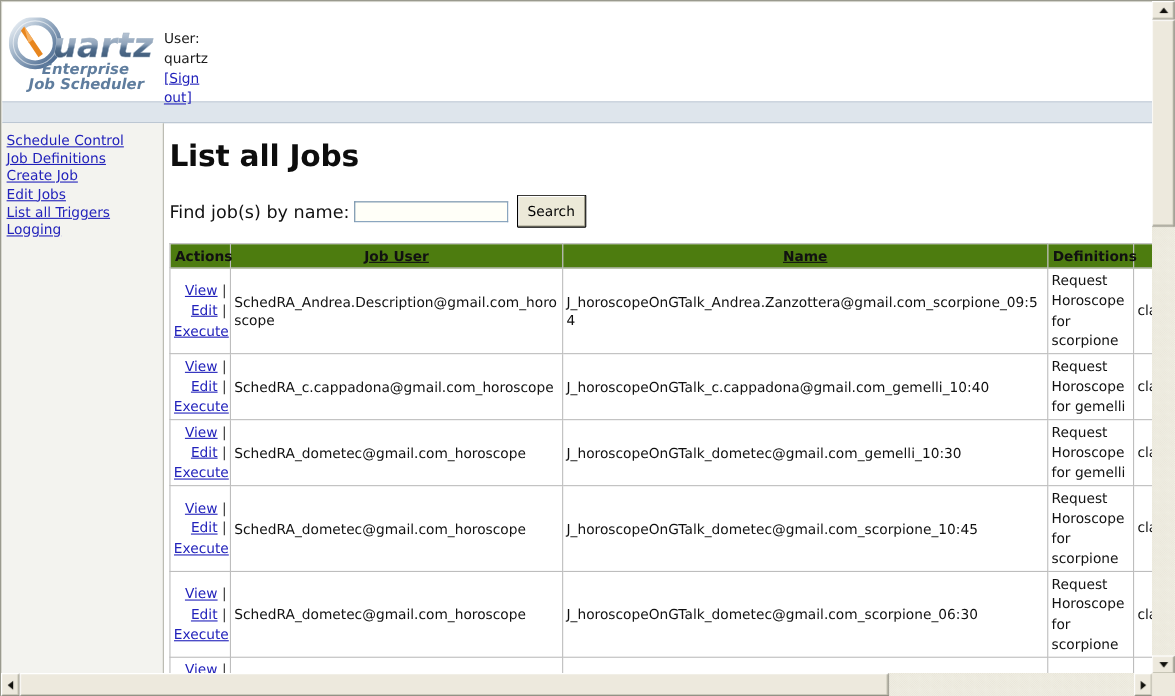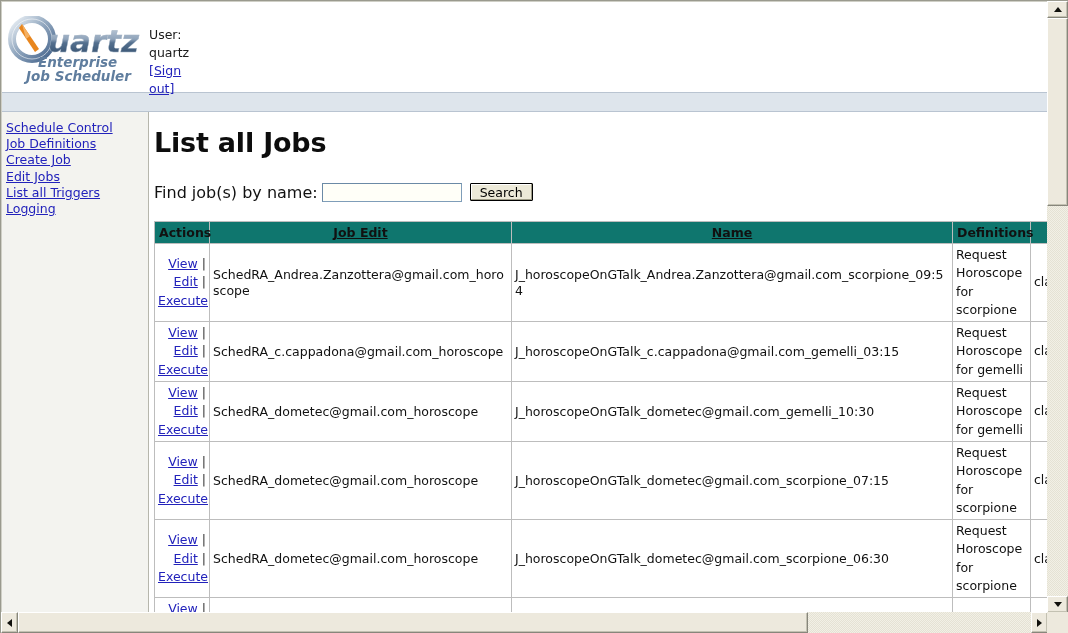--- a/index.html
+++ b/index.html
@@ -134,21 +134,21 @@
     border-left-color: #6b8aa6;
     background: #fffff8;
     font-size: 12.5px;
     font-family: "DejaVu Sans", "Liberation Sans", sans-serif;
     padding: 1px 2px;
     outline: none;
     color: #000;
   }
   #search-button {
     margin-left: 8px;
-    height: 18px;
+    height: 30px;
     padding: 1px 9px 2px 9px;
     font-size: 12.5px;
     font-family: "DejaVu Sans", "Liberation Sans", sans-serif;
     color: #000;
     background: #ece9d8;
     border: 1px solid #000000;
     border-radius: 1px;
     box-shadow: inset -1px -1px 0 #9d9b86, inset 1px 1px 0 #ffffff;
     cursor: pointer;
     line-height: 15px;
@@ -162,21 +162,21 @@
     width: 1112px;
     font-size: 12.5px;
     color: #111;
   }
   #jobs-table th, #jobs-table td {
     border: 1px solid #bdbdbd;
     vertical-align: middle;
     padding: 2px 3px;
   }
   #jobs-table thead th {
-    background: #0f766e;
+    background: #4d7c0f;
     font-weight: bold;
     text-align: center;
     height: 22px;
     padding: 2px 4px;
     color: #111;
   }
   #jobs-table thead th a {
     color: #111;
     text-decoration: underline;
   }
@@ -377,55 +377,55 @@
               <col class="c-actions">
                 <col class="c-group">
                 <col class="c-name">
               <col class="c-desc">
                 <col class="c-class">
             </colgroup>
             <thead>
               <tr>
                 <th class="plain">Actions</th>
                 <th>
-                  <a href="#">Job Edit</a>
+                  <a href="#">Job User</a>
                 </th>
                 <th>
                   <a href="#">Name</a>
                 </th>
                 <th class="plain">Definitions</th>
                 <th class="plain"></th>
               </tr>
             </thead>
             <tbody>
 
               <tr>
                 <td class="actions-cell">
                   <a href="#">View</a>
                   <span class="sep">|</span><br>
                   <a href="#">Edit</a>
                   <span class="sep">|</span><br>
                   <a href="#">Execute</a>
                 </td>
-                <td class="group-cell">SchedRA_Andrea.Zanzottera@gmail.com_horoscope</td>
+                <td class="group-cell">SchedRA_Andrea.Description@gmail.com_horoscope</td>
                 <td class="name-cell">J_horoscopeOnGTalk_Andrea.Zanzottera@gmail.com_scorpione_09:54</td>
                 <td class="desc-cell">Request Horoscope for scorpione</td>
                 <td class="class-cell">clas net.</td>
               </tr>
 
               <tr>
                 <td class="actions-cell">
                   <a href="#">View</a>
                   <span class="sep">|</span><br>
                   <a href="#">Edit</a>
                   <span class="sep">|</span><br>
                   <a href="#">Execute</a>
                 </td>
                 <td class="group-cell">SchedRA_c.cappadona@gmail.com_horoscope</td>
-                <td class="name-cell">J_horoscopeOnGTalk_c.cappadona@gmail.com_gemelli_03:15</td>
+                <td class="name-cell">J_horoscopeOnGTalk_c.cappadona@gmail.com_gemelli_10:40</td>
                 <td class="desc-cell">Request Horoscope for gemelli</td>
                 <td class="class-cell">clas net.</td>
               </tr>
 
               <tr>
                 <td class="actions-cell">
                   <a href="#">View</a>
                   <span class="sep">|</span><br>
                   <a href="#">Edit</a>
                   <span class="sep">|</span><br>
@@ -439,21 +439,21 @@
 
               <tr>
                 <td class="actions-cell">
                   <a href="#">View</a>
                   <span class="sep">|</span><br>
                   <a href="#">Edit</a>
                   <span class="sep">|</span><br>
                   <a href="#">Execute</a>
                 </td>
                 <td class="group-cell">SchedRA_dometec@gmail.com_horoscope</td>
-                <td class="name-cell">J_horoscopeOnGTalk_dometec@gmail.com_scorpione_07:15</td>
+                <td class="name-cell">J_horoscopeOnGTalk_dometec@gmail.com_scorpione_10:45</td>
                 <td class="desc-cell">Request Horoscope for scorpione</td>
                 <td class="class-cell">clas net.</td>
               </tr>
 
               <tr>
                 <td class="actions-cell">
                   <a href="#">View</a>
                   <span class="sep">|</span><br>
                   <a href="#">Edit</a>
                   <span class="sep">|</span><br>

